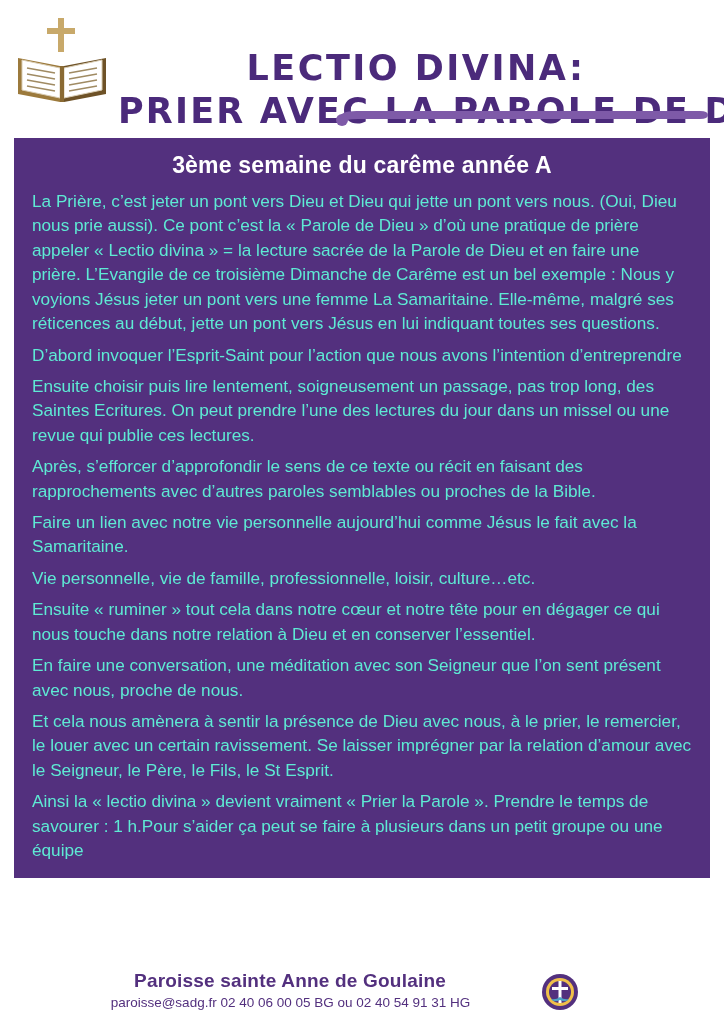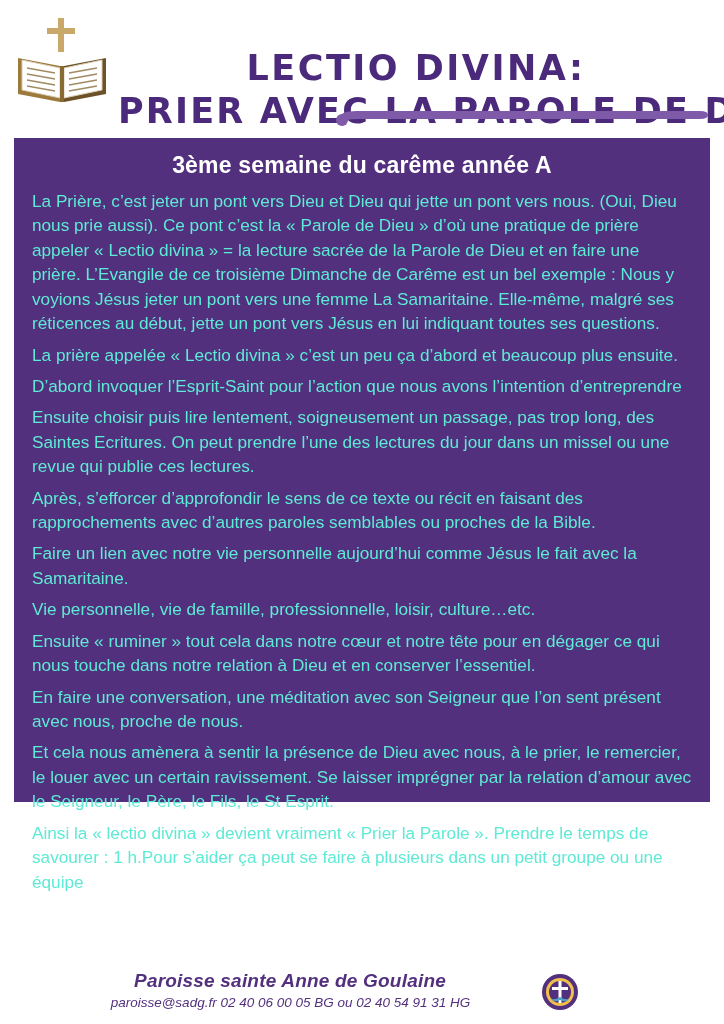--- a/index.html
+++ b/index.html
@@ -61,21 +61,21 @@
     width: 380px;
     height: 22px;
   }
 
   
   .panel {
     position: absolute;
     left: 14px;
     top: 138px;
     width: 696px;
-    height: 664px;
+    height: 740px;
     background: #53307e;
     box-sizing: border-box;
     padding: 10px 18px 8px 18px;
     color: #ffffff;
   }
   .panel-heading {
     text-align: center;
     font-family: "Liberation Sans", sans-serif;
     font-weight: bold;
     font-size: 23px;
@@ -93,21 +93,20 @@
   }
 
   
   .footer {
     position: absolute;
     left: 0;
     top: 968px;
     width: 580px;
     height: 56px;
     text-align: center;
-    font-style: italic;
   }
   .footer-title {
     font-family: "Liberation Sans", sans-serif;
     font-weight: bold;
     font-size: 19px;
     color: #53307e;
     letter-spacing: 0.2px;
     margin: 0;
     padding-top: 2px;
   }
@@ -166,21 +165,20 @@
       <path d="M10 16 Q 6 4 30 5 L 370 5 Q 378 5 378 9 Q 378 13 370 13 L 28 13 Q 14 13 14 17 Z" fill="#7e5aa8"></path>
       <circle cx="12" cy="14" r="6" fill="#7e5aa8"></circle>
     </svg>
   </div>
 </div>
 
 <div class="panel">
   <div class="panel-heading">3ème semaine du carême année A</div>
 
   <p class="para">La Prière, c’est jeter un pont vers Dieu et Dieu qui jette un pont vers nous. (Oui, Dieu nous prie aussi). Ce pont c’est la « Parole de Dieu » d’où une pratique de prière appeler « Lectio divina » = la lecture sacrée de la Parole de Dieu et en faire une prière. L’Evangile de ce troisième Dimanche de Carême est un bel exemple : Nous y voyions Jésus jeter un pont vers une femme La Samaritaine. Elle-même, malgré ses réticences au début, jette un pont vers Jésus en lui indiquant toutes ses questions.</p>
-  <p class="para">La prière appelée « Lectio divina » c’est un peu ça d’abord et beaucoup plus ensuite.</p>
   <p class="para">D’abord invoquer l’Esprit-Saint pour l’action que nous avons l’intention d’entreprendre</p>
   <p class="para">Ensuite choisir puis lire lentement, soigneusement un passage, pas trop long, des Saintes Ecritures. On peut prendre l’une des lectures du jour dans un missel ou une revue qui publie ces lectures.</p>
   <p class="para">Après, s’efforcer d’approfondir le sens de ce texte ou récit en faisant des rapprochements avec d’autres paroles semblables ou proches de la Bible.</p>
   <p class="para">Faire un lien avec notre vie personnelle aujourd’hui comme Jésus le fait avec la Samaritaine.</p>
   <p class="para">Vie personnelle, vie de famille, professionnelle, loisir, culture…etc.</p>
   <p class="para">Ensuite « ruminer » tout cela dans notre cœur et notre tête pour en dégager ce qui nous touche dans notre relation à Dieu et en conserver l’essentiel.</p>
   <p class="para">En faire une conversation, une méditation avec son Seigneur que l’on sent présent avec nous, proche de nous.</p>
   <p class="para">Et cela nous amènera à sentir la présence de Dieu avec nous, à le prier, le remercier, le louer avec un certain ravissement. Se laisser imprégner par la relation d’amour avec le Seigneur, le Père, le Fils, le St Esprit.</p>
   <p class="para">Ainsi la « lectio divina » devient vraiment « Prier la Parole ». Prendre le temps de savourer : 1 h.Pour s’aider ça peut se faire à plusieurs dans un petit groupe ou une équipe</p>
 </div>

